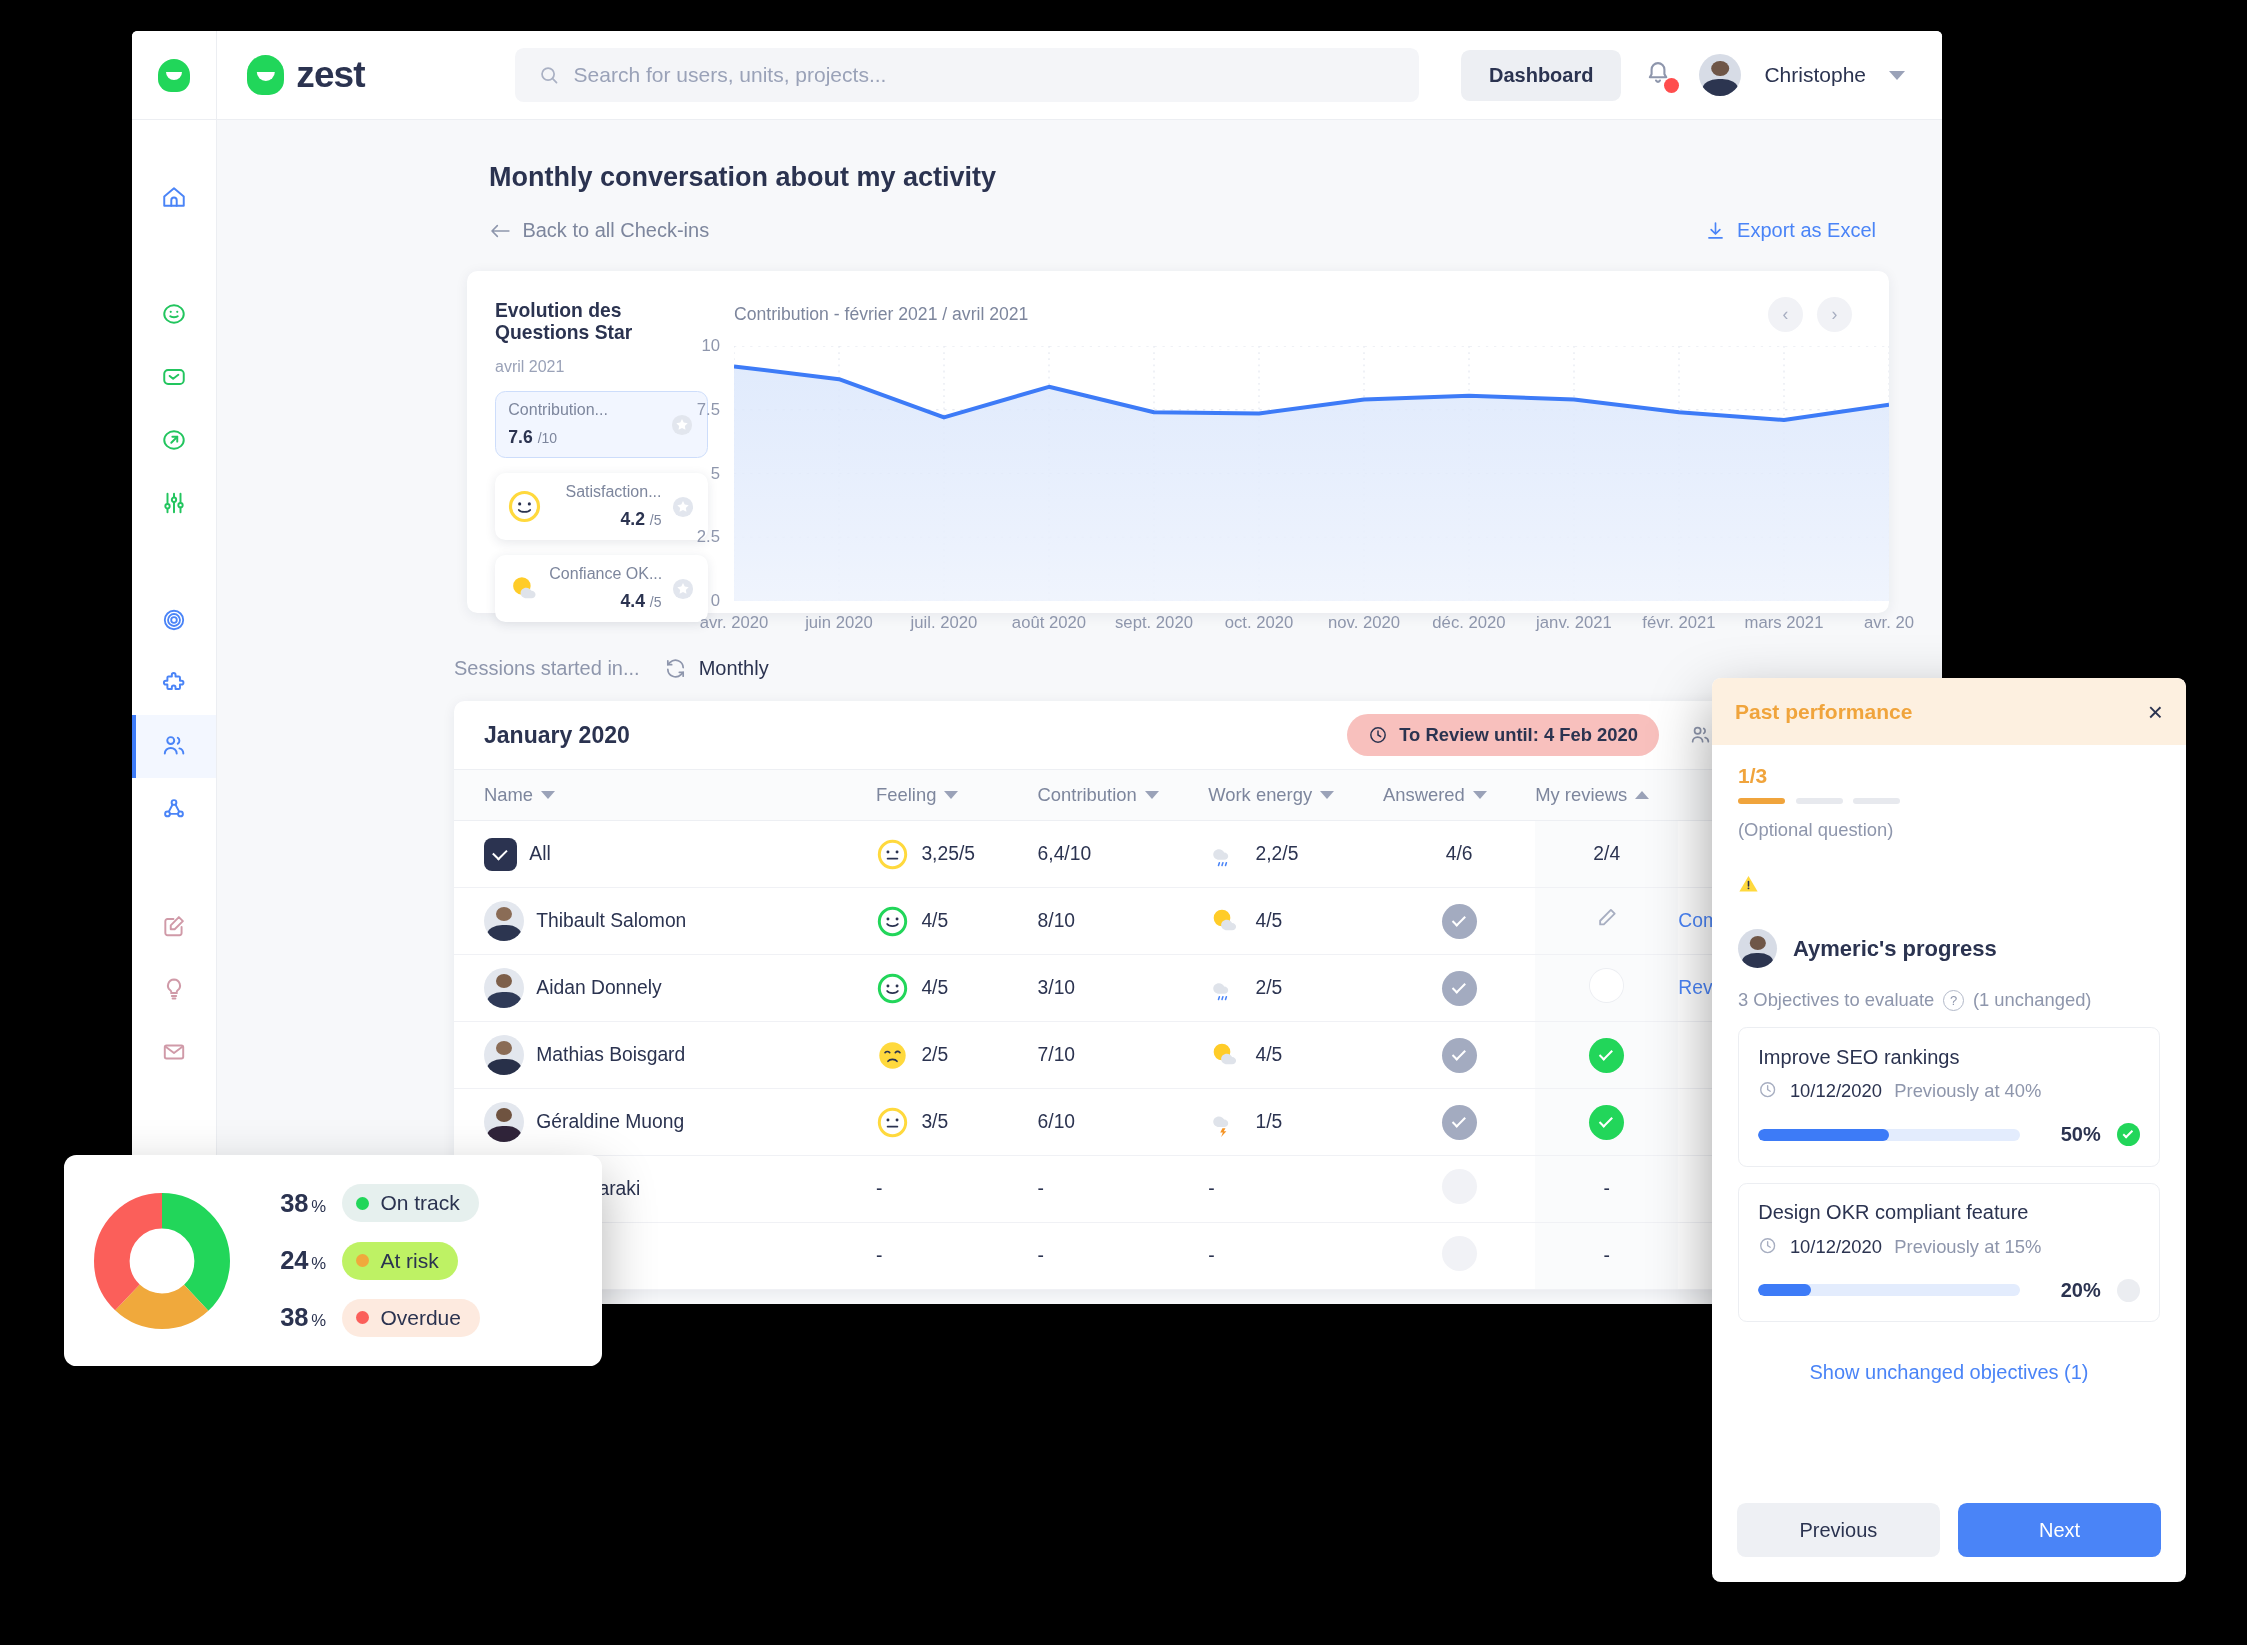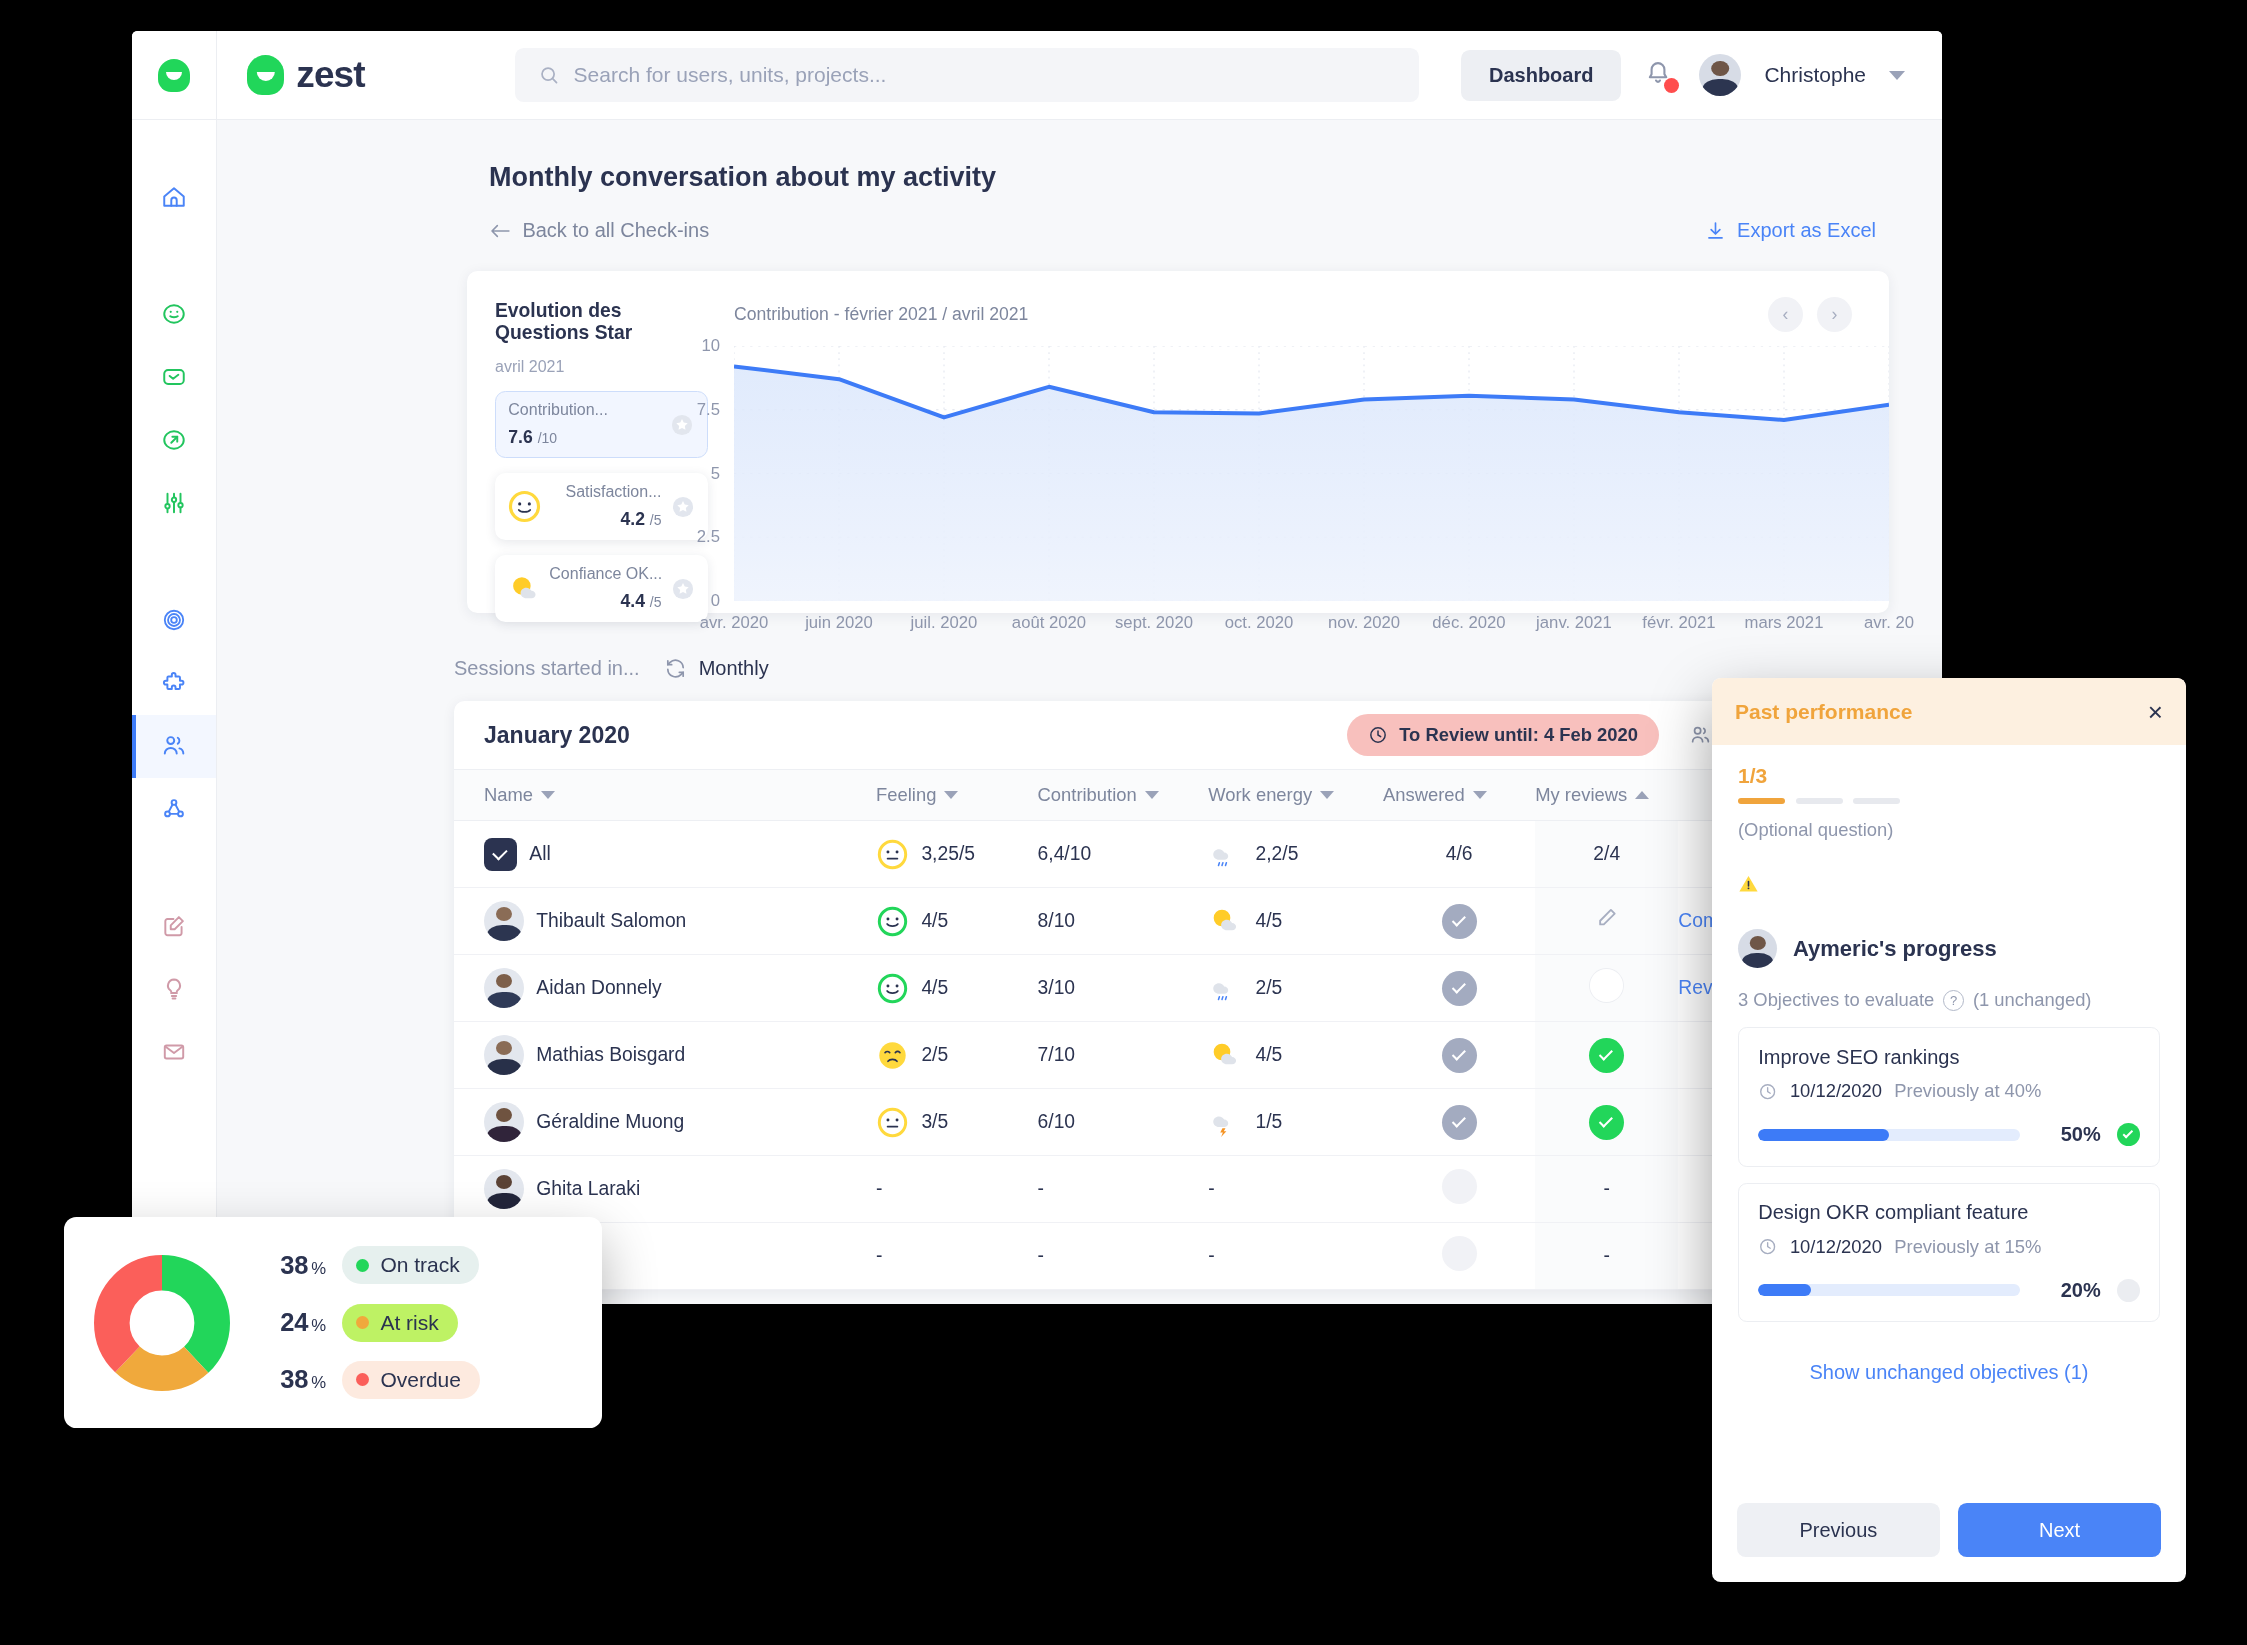--- a/index.html
+++ b/index.html
@@ -265,21 +265,21 @@
   .badge-check .tick {
     width: 13px; height: 7px; border-left: 2.6px solid #fff; border-bottom: 2.6px solid #fff;
     transform: rotate(-45deg) translate(0.9px,-1.8px);
   }
   .pencil-cell svg { width: 24.6px; height: 24.6px; }
   .link-action { color: #4a84f7; font-size: 19.3px; cursor: pointer; }
   .dash { color: #2b3350; font-size: 19.3px; }
 
   
   .donut-card {
-    position: absolute; left: 64px; top: 1217px; width: 538px; height: 211px;
+    position: absolute; left: 64px; top: 1155px; width: 538px; height: 211px;
     background: #fff; border-radius: 12.3px; box-shadow: 0 21px 53px rgba(0,0,0,0.30);
     display: flex; align-items: center; padding: 0 30px; gap: 33px; z-index: 40;
   }
   .donut { width: 136px; height: 136px; flex: none; }
   .donut-legend { display: flex; flex-direction: column; gap: 19.3px; }
   .legend-row { display: flex; align-items: center; gap: 16px; }
   .legend-pct { font-size: 25.5px; font-weight: 700; color: #2b3350; width: 63px; text-align: right; }
   .legend-pct em { font-style: normal; font-size: 16.7px; font-weight: 400; color: #2b3350; margin-left: 2.6px; }
   .legend-tag {
     display: flex; align-items: center; gap: 11.4px; border-radius: 21px;
@@ -319,21 +319,21 @@
   .q-circle {
     width: 21px; height: 21px; border-radius: 50%; border: 1.4px solid #b2b9c9;
     display: inline-flex; align-items: center; justify-content: center;
     font-size: 13px; color: #8e96ac; flex: none;
   }
   .obj-card {
     margin-top: 16px; border: 0.9px solid #eceef2; border-radius: 8.8px;
     padding: 17.6px 19.3px 19.3px 19.3px;
   }
   .obj-name { font-size: 20px; font-weight: 400; color: #2b3350; }
-  .obj-meta { display: flex; align-items: center; gap: 12.3px; margin-top: 11.4px; }
+  .obj-meta { display: flex; gap: 12.3px; margin-top: 11.4px; }
   .obj-meta svg { width: 19.3px; height: 19.3px; flex: none; }
   .obj-date { font-size: 18.4px; color: #2b3350; }
   .obj-prev { font-size: 18.4px; color: #8e96ac; }
   .obj-prog { display: flex; align-items: center; gap: 16px; margin-top: 21px; }
   .bar-track { flex: 1; height: 12.3px; border-radius: 7px; background: #e3ecfd; overflow: hidden; }
   .bar-fill { height: 100%; border-radius: 7px; background: #3d7bf7; }
   .obj-pct { font-size: 20px; font-weight: 700; color: #2b3350; width: 65px; text-align: right; }
   .obj-state { width: 23px; height: 23px; border-radius: 50%; flex: none; display: flex; align-items: center; justify-content: center; }
   .obj-state.done { background: #22d65a; }
   .obj-state.todo { background: #ebedf1; }

